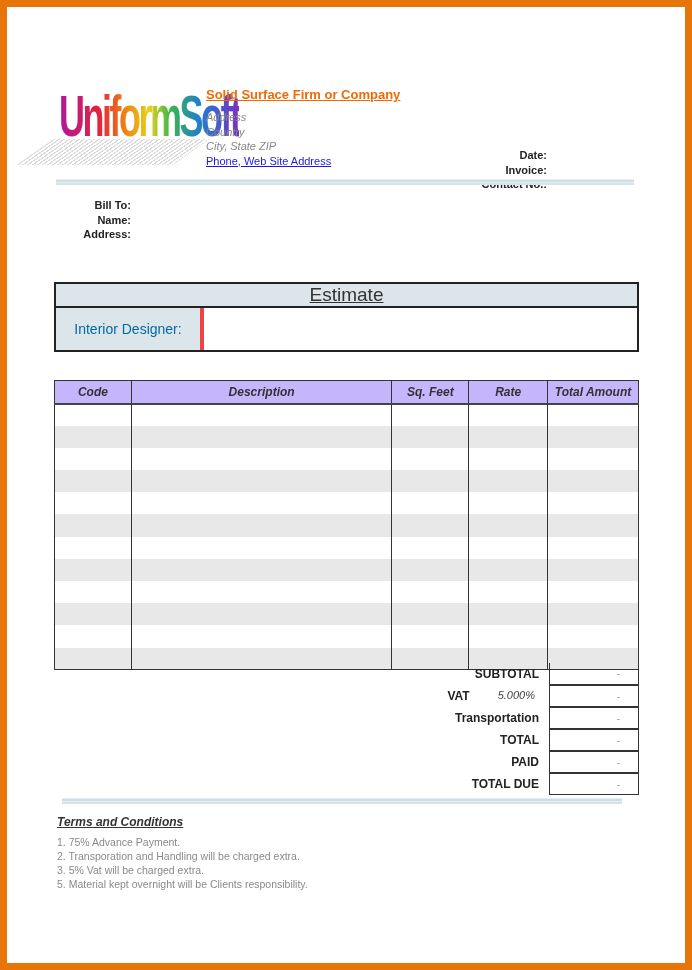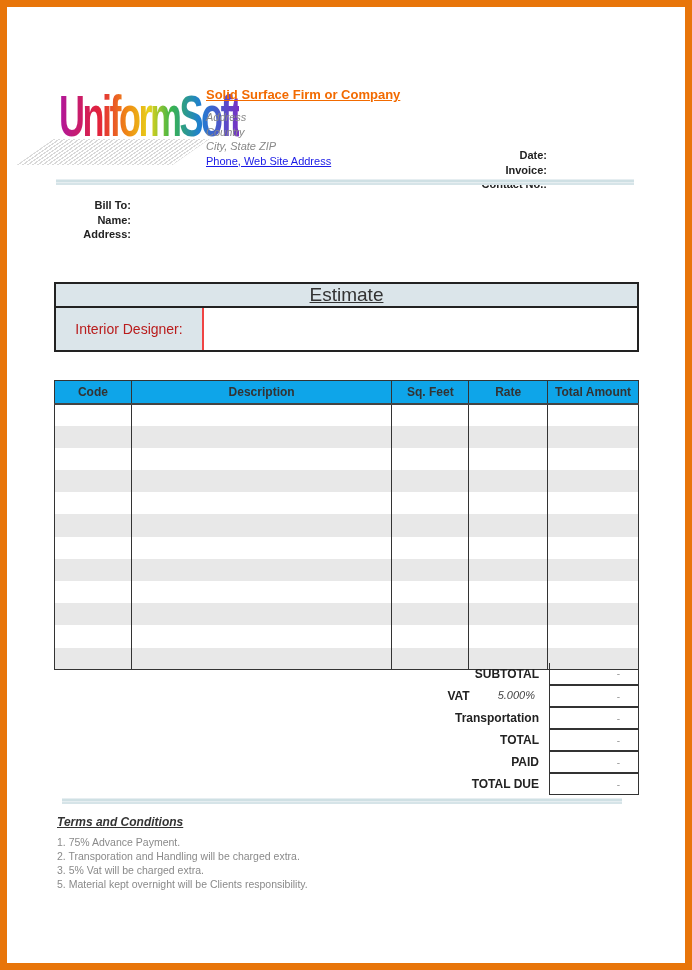--- a/index.html
+++ b/index.html
@@ -27,24 +27,24 @@
     .link { color: #1a1ae6; font-size: 11px; text-decoration: underline; display: block; line-height: 15px; }
     .meta { position: absolute; left: 440px; top: 141px; width: 100px; text-align: right; font-weight: bold; font-size: 11px; color: #222; line-height: 14.5px; }
     .meta span { display: block; }
     .sep { position: absolute; height: 6px; background: linear-gradient(#e6eef1 0,#e6eef1 1px,#cfe0e4 1px,#cfe0e4 3px,#e6eef1 3px,#e6eef1 4px,#d6e4e8 4px,#d6e4e8 6px); }
     .billto { position: absolute; left: 40px; top: 191px; width: 84px; text-align: right; font-weight: bold; font-size: 11px; color: #222; line-height: 14.5px; }
     .billto span { display: block; }
     .est { position: absolute; left: 47px; top: 275px; width: 585px; height: 70px; border: 2px solid #222; }
     .est-title { height: 24px; background: #dbe5ea; border-bottom: 2px solid #222; text-align: center; font-size: 19px; color: #333; line-height: 22px; }
     .est-title span { text-decoration: underline; }
     .est-row { display: flex; height: 42px; }
-    .est-label { width: 148px; background: #dbe5ea; border-right: 2px solid #ef4444; font-size: 14px; color: #b91c1c; display: flex; align-items: center; justify-content: center; }
+    .est-label { width: 148px; background: #dbe5ea; border-right: 4px solid #ef4444; font-size: 14px; color: #0369a1; display: flex; align-items: center; justify-content: center; }
     .est-val { flex: 1; background: #fff; }
     .items { position: absolute; left: 47px; top: 373px; width: 585px; border-collapse: collapse; }
-    .items th { background: #0ea5e9; height: 23px; font-size: 12px; font-weight: bold; color: #333; border: 1px solid #333; border-bottom: 2px solid #444; }
+    .items th { background: #c4b5fd; height: 23px; font-size: 12px; font-weight: bold; color: #333; border: 1px solid #333; border-bottom: 2px solid #444; font-style: italic; }
     .items td { height: 22.2px; border-left: 1px solid #333; border-right: 1px solid #333; }
     .items tr:nth-child(even) td { background: #e8e8e8; }
     .items tr:last-child td { border-bottom: 1px solid #333; }
     .totals { position: absolute; left: 380px; top: 656px; width: 252px; }
     .trow { display: flex; height: 22px; align-items: center; }
     .tlabel { width: 162px; text-align: right; font-weight: bold; font-size: 12px; color: #222; padding-right: 10px; }
     .tval { width: 90px; height: 22px; border: 1px solid #333; border-top: none; text-align: right; padding-right: 18px; font-size: 10px; color: #999; line-height: 22px; }
     .trow:first-child .tval { border-top: none; }
     .vat-wrap { width: 162px; display: flex; justify-content: flex-end; padding-right: 10px; font-size: 12px; }
     .vat-label { font-weight: bold; color: #222; margin-right: 28px; }

